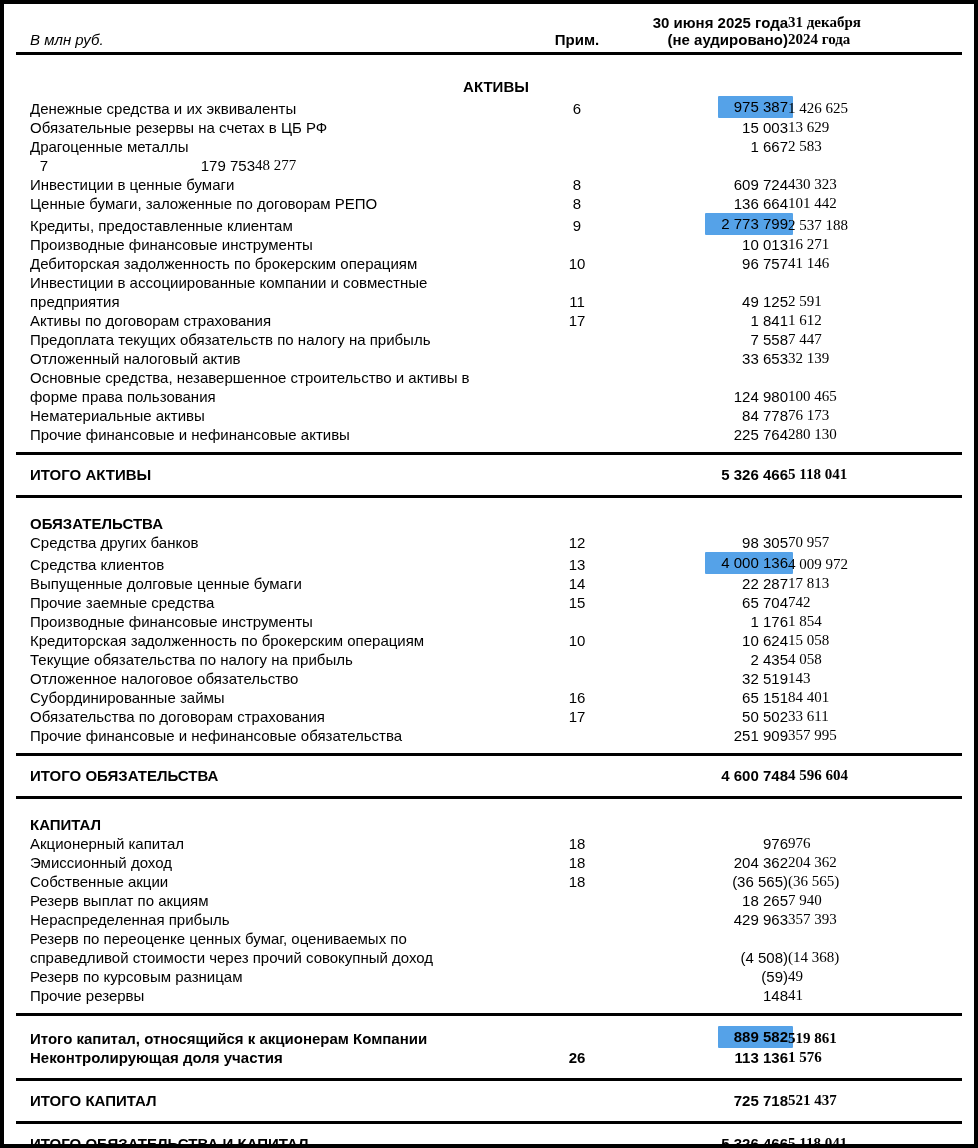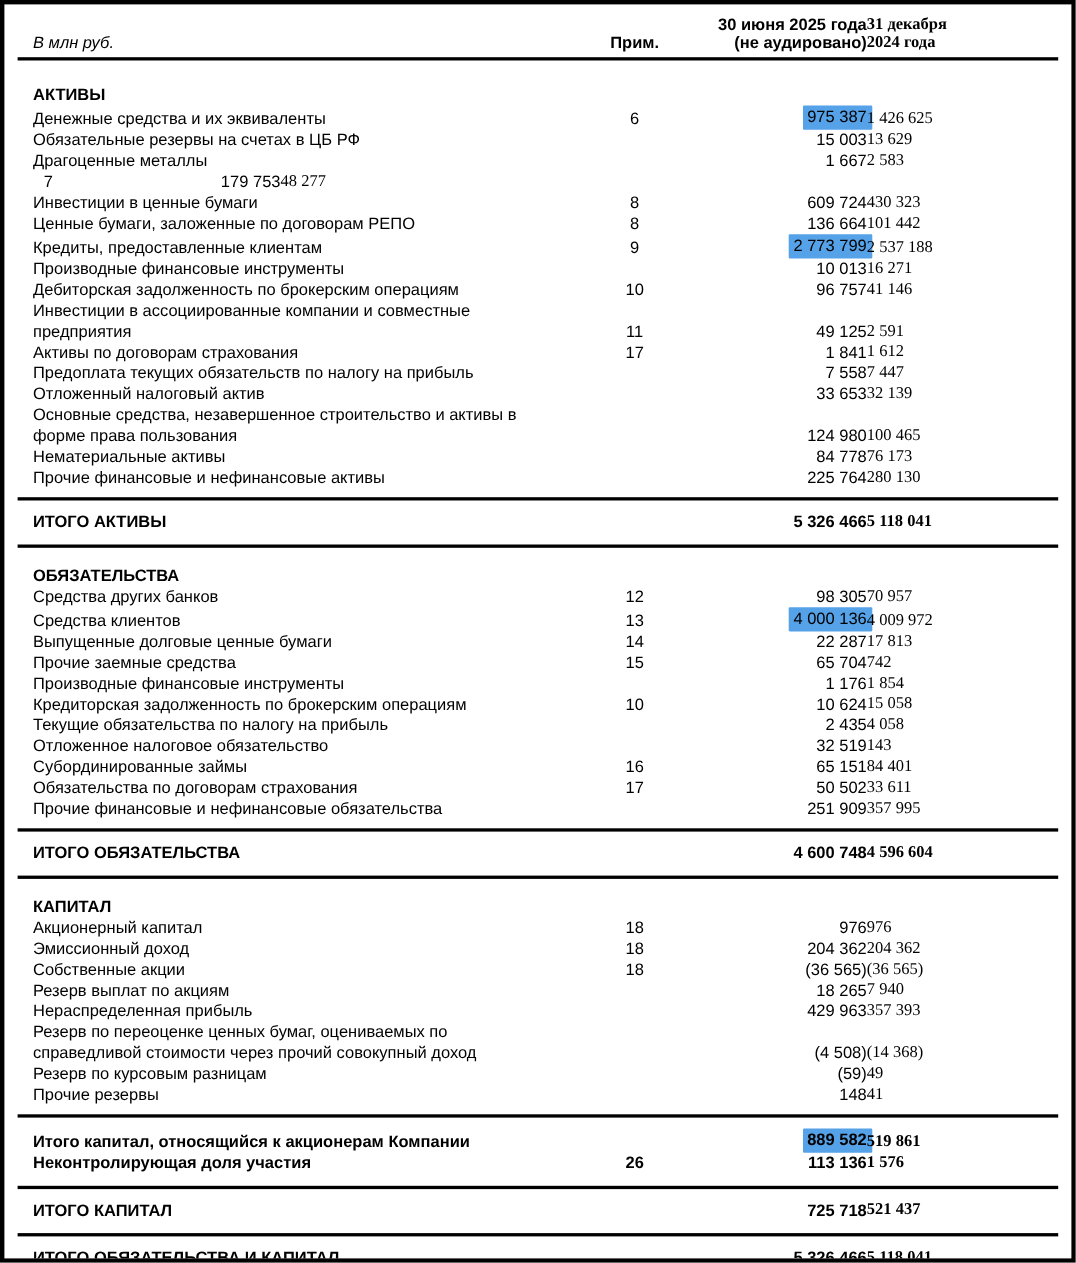--- a/index.html
+++ b/index.html
@@ -34,33 +34,33 @@
   .thead .c-label { font-weight: normal; font-style: italic; }
 
   
   .row { line-height: 19px; }
   .section-title {
     font-weight: bold;
     line-height: 19px;
     margin-top: 16px;
     padding-left: 14px;
   }
-  .section-title.first { margin-top: 22px; }
+  .section-title.first { margin-top: 22px; text-align: center; }
   .section-rows { padding-bottom: 8px; }
 
   .total-block {
     border-top: 3px solid #000;
     padding: 10px 0 11px 0;
     font-weight: bold;
   }
   .total-block.closed { border-bottom: 3px solid #000; }
 
   .hl {
     background: var(--hl, #55a2e8);
-    padding: 1px 5px 2px 4px;
+    padding: 1px 5px 2px 16px;
     margin-right: -5px;
     border-radius: 1px;
     text-align: center;
   }
 </style>
 </head>
 <body>
 
 <div class="page">
 

